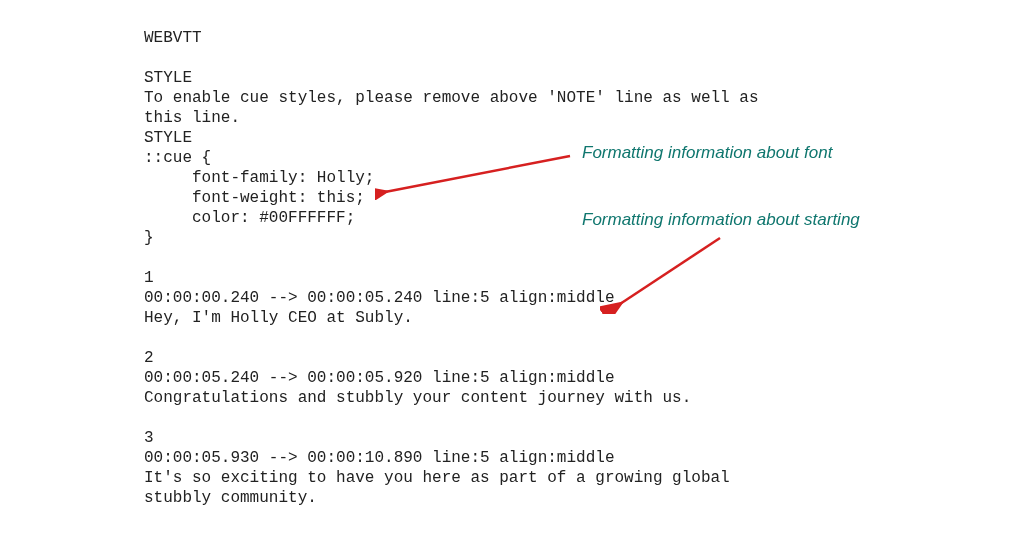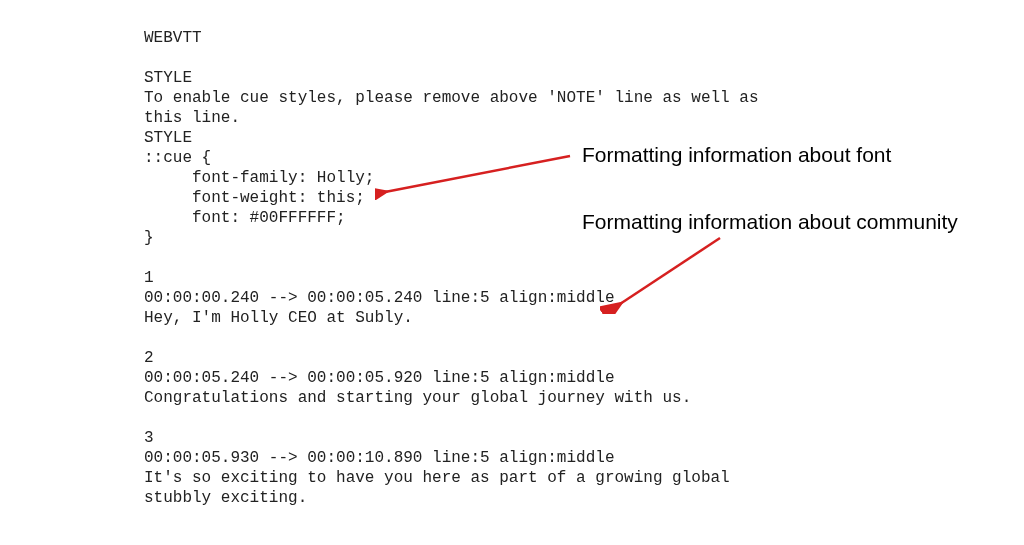--- a/index.html
+++ b/index.html
@@ -16,59 +16,60 @@
       line-height: 1.25;
       color: #222;
       white-space: pre;
       position: absolute;
       left: 144px;
       top: 28px;
     }
     .annotation {
       position: absolute;
       font-family: "Segoe UI", Arial, sans-serif;
-      font-size: 21px;
-      color: #000000;
+      font-size: 17px;
+      color: #0f766e;
+      font-style: italic;
     }
     .arrow {
       position: absolute;
       pointer-events: none;
     }
   </style>
 </head>
 <body>
 
 <div class="code-area"><span>WEBVTT</span>
 <span></span>
 <span>STYLE</span>
 <span>To enable cue styles, please remove above 'NOTE' line as well as</span>
 <span>this line.</span>
 <span>STYLE</span>
 <span>::cue {</span>
 <span>     font-family: Holly;</span>
 <span>     font-weight: this;</span>
-<span>     font: #00FFFFFF;</span>
+<span>     color: #00FFFFFF;</span>
 <span>}</span>
 <span></span>
 <span>1</span>
 <span>00:00:00.240 --&gt; 00:00:05.240 line:5 align:middle</span>
 <span>Hey, I'm Holly CEO at Subly.</span>
 <span></span>
 <span>2</span>
 <span>00:00:05.240 --&gt; 00:00:05.920 line:5 align:middle</span>
-<span>Congratulations and starting your global journey with us.</span>
+<span>Congratulations and stubbly your content journey with us.</span>
 <span></span>
 <span>3</span>
 <span>00:00:05.930 --&gt; 00:00:10.890 line:5 align:middle</span>
 <span>It's so exciting to have you here as part of a growing global</span>
-<span>stubbly exciting.</span></div>
+<span>stubbly community.</span></div>
 
 <div class="annotation" style="left:582px; top:143px;">Formatting information about font</div>
 
-<div class="annotation" style="left:582px; top:210px;">Formatting information about community</div>
+<div class="annotation" style="left:582px; top:210px;">Formatting information about starting</div>
 
 <svg class="arrow" style="left:375px; top:150px;" width="200" height="50">
   <defs>
     <marker id="ah1" markerWidth="10" markerHeight="8" refX="2" refY="4" orient="auto" markerUnits="strokeWidth">
       <path d="M10,0 L0,4 L10,8 Z" fill="#d62020"></path>
     </marker>
   </defs>
   <line x1="195" y1="6" x2="10" y2="42" stroke="#d62020" stroke-width="2.5" marker-end="url(#ah1)"></line>
 </svg>
 

